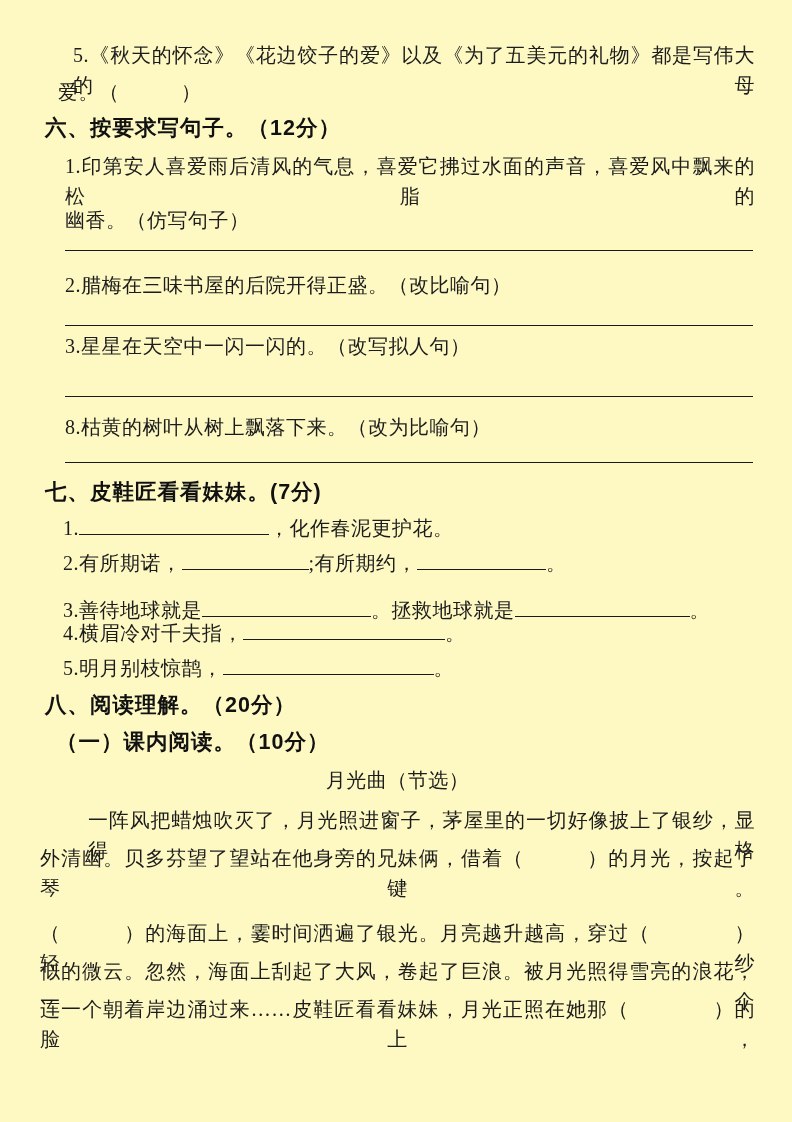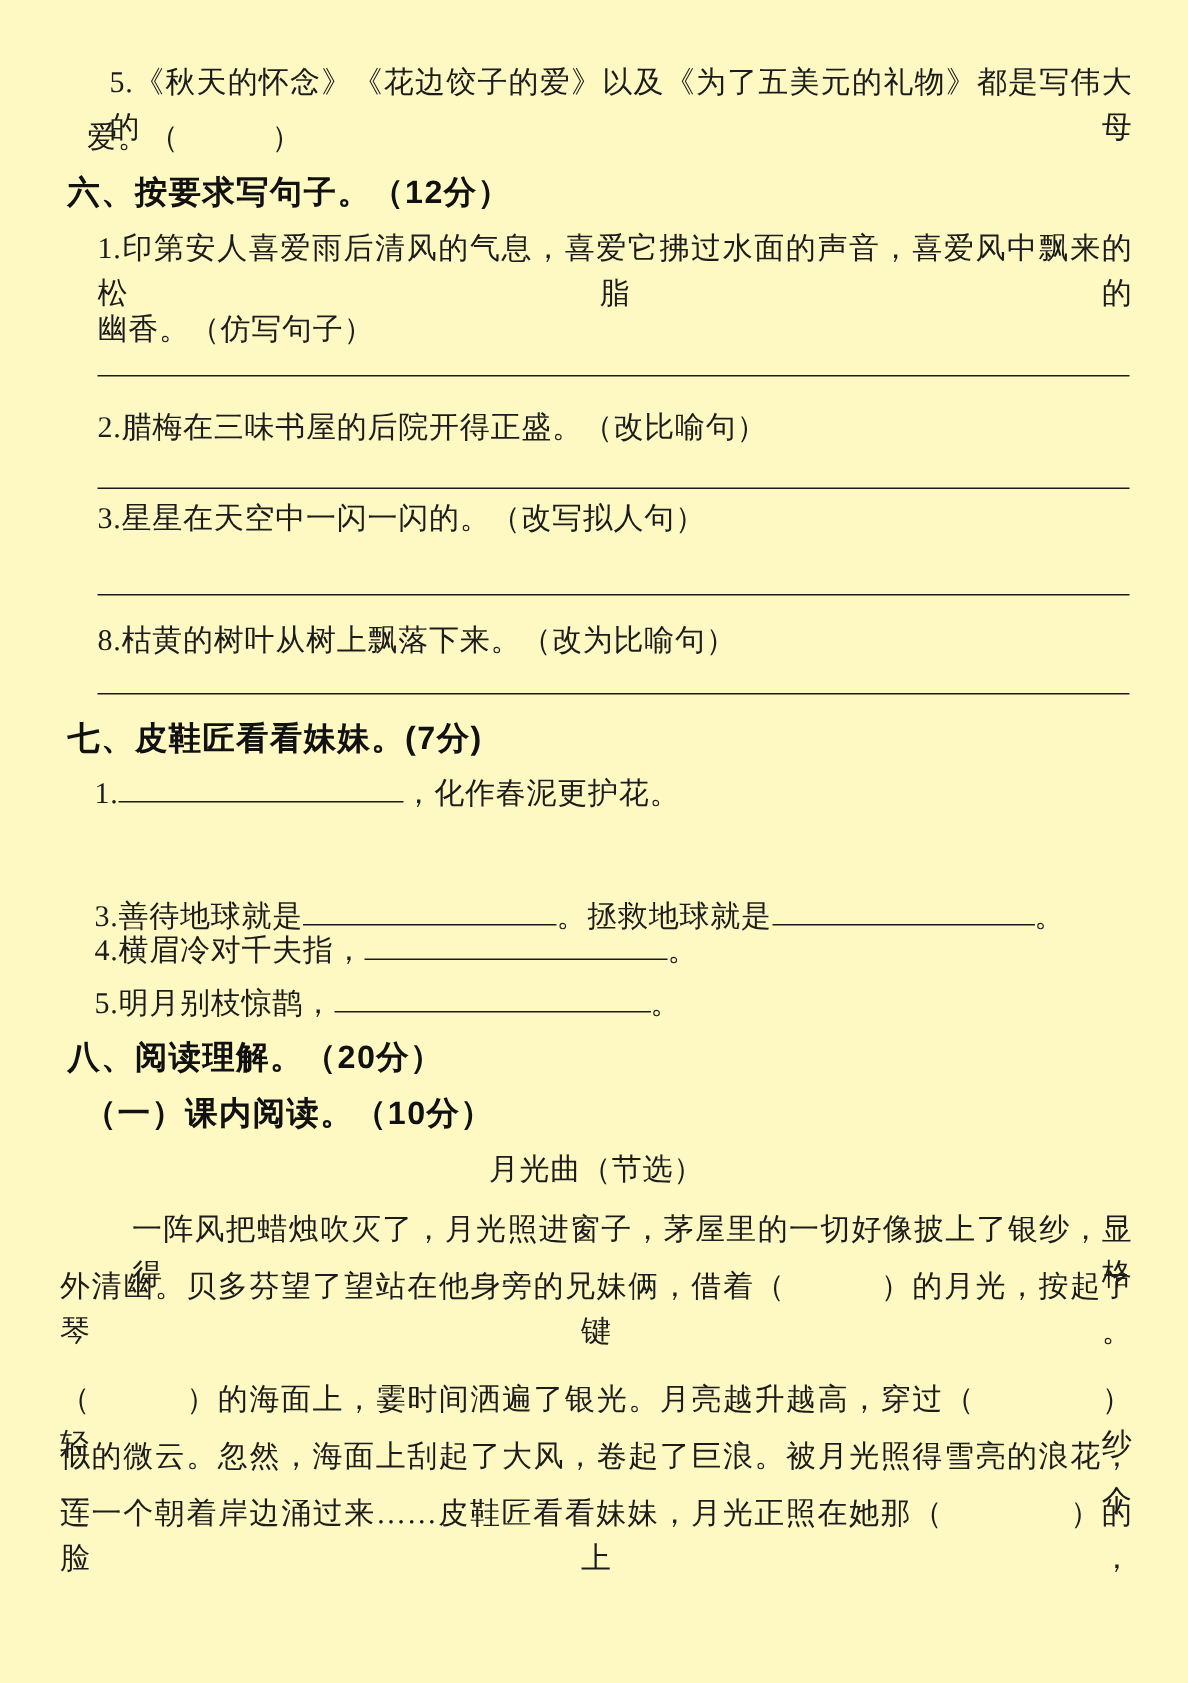--- a/index.html
+++ b/index.html
@@ -35,20 +35,23 @@
 
   <div class="row" style="top:412px;left:65px;">8.枯黄的树叶从树上飘落下来。（改为比喻句）</div>
   <div class="ansline" style="top:462px;"></div>
 
   <div class="heading" style="top:477px;left:45px;">七、皮鞋匠看看妹妹。(7分)</div>
 
   <div class="row" style="top:513px;left:63px;">
     <span>1.</span><span class="blank" style="width:190px;"></span><span>，化作春泥更护花。</span>
   </div>
 
+  <div class="row" style="top:548px;left:63px;">
+    <span>2.有所期诺，</span><span class="blank" style="width:127px;"></span><span>;有所期约，</span><span class="blank" style="width:129px;"></span><span>。</span>
+  </div>
 
   <div class="row" style="top:583px;left:63px;margin-top:12px;">
     <span>3.善待地球就是</span><span class="blank" style="width:169px;"></span><span>。拯救地球就是</span><span class="blank" style="width:175px;"></span><span>。</span>
   </div>
 
   <div class="row" style="top:618px;left:63px;">
     <span>4.横眉冷对千夫指，</span><span class="blank" style="width:202px;"></span><span>。</span>
   </div>
 
   <div class="row" style="top:653px;left:63px;">

